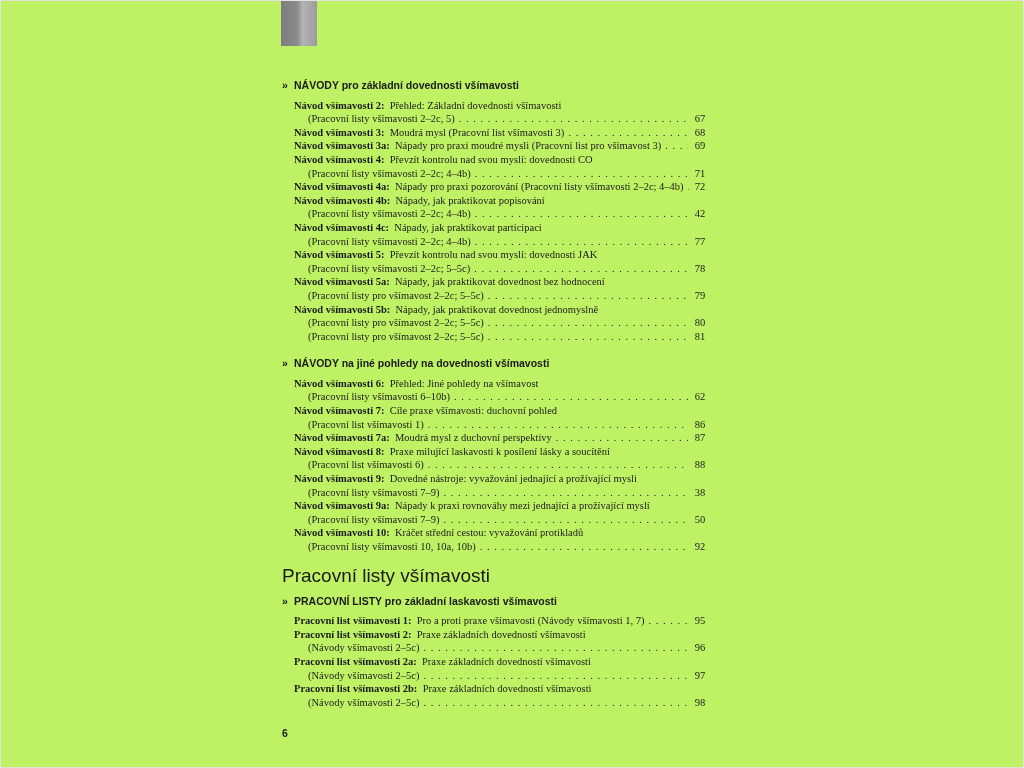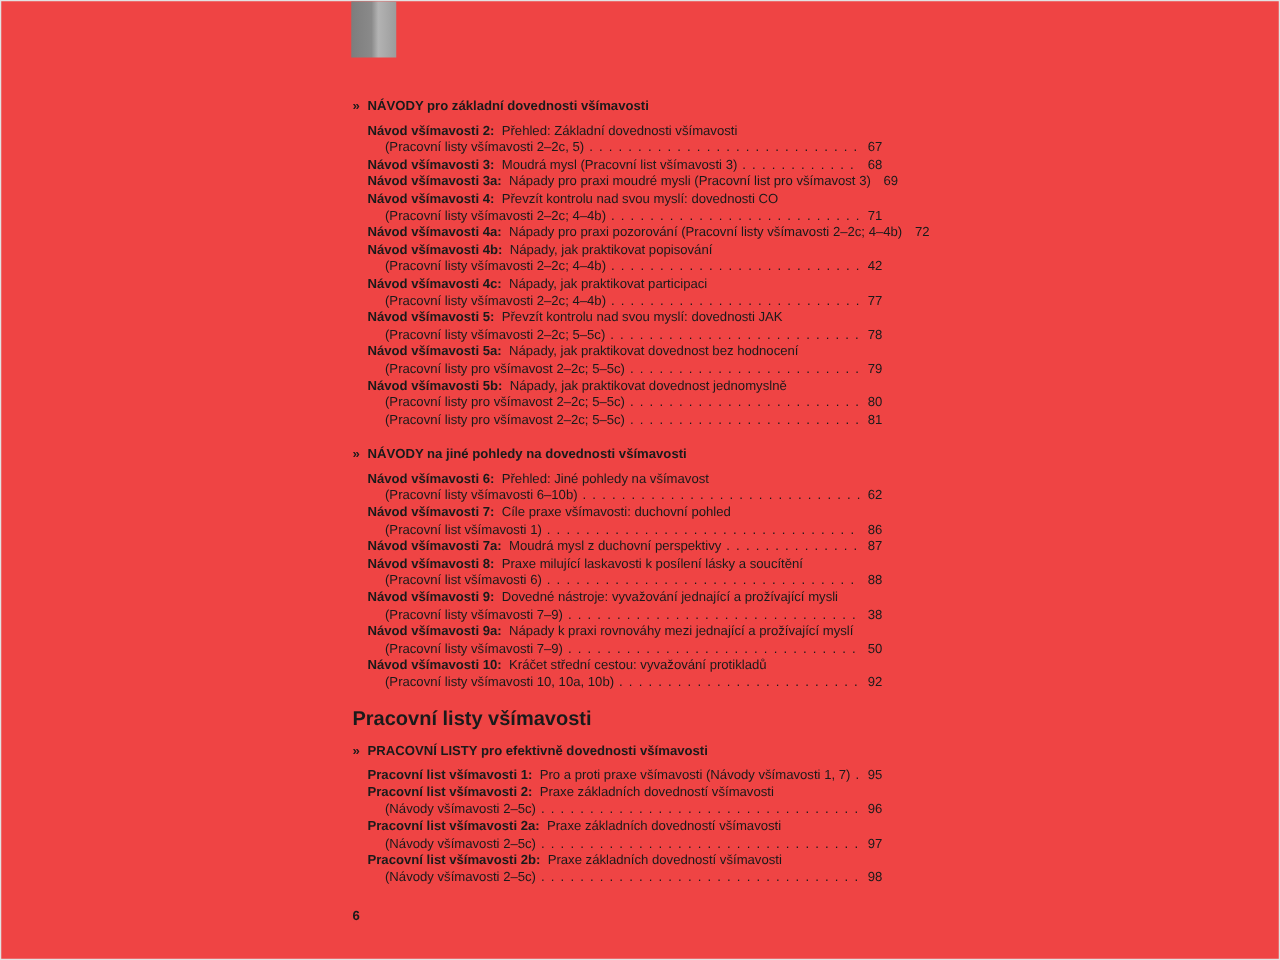--- a/index.html
+++ b/index.html
@@ -1,44 +1,44 @@
 <!DOCTYPE html>
 <html><head>
 <meta charset="utf-8">
 <style>
   * { margin:0; padding:0; box-sizing:border-box; }
   html,body { width:1024px; height:768px; background:#fafafa; }
   body { font-family:"Liberation Sans", sans-serif; color:#1a1a1a; }
   .page {
     position:relative; width:1024px; height:768px;
-    background:#ef4444; border:1px solid #e2e2e2; overflow:hidden;
+    background:#bef264; border:1px solid #e2e2e2; overflow:hidden;
   }
   .tab-deco {
     position:absolute; left:280px; top:0; width:36px; height:45px;
     background:linear-gradient(to right, #7d7d7d 0%, #8a8a8a 45%, #b3b3b3 60%, #9c9c9c 100%);
   }
   .toc {
     position:absolute; left:281px; top:78px; width:426px;
     font-size:10.5px; line-height:13.6px;
   }
   .sec-header { font-weight:bold; margin-bottom:6px; white-space:nowrap; }
   .sec-header .marker { display:inline-block; width:12px; }
   .toc-section { margin-bottom:14px; }
   .entries { margin-left:12px; }
-  .toc-line { display:flex; align-items:baseline; white-space:nowrap; }
+  .toc-line { display:flex; align-items:baseline; white-space:nowrap;font-family:Liberation Serif, serif; }
   .toc-line.indent { padding-left:14px; }
   .toc-line .txt { white-space:nowrap; }
   .toc-line .lbl { font-weight:bold; }
   .toc-line .dots {
     flex:1; overflow:hidden; white-space:nowrap;
     margin:0 4px; letter-spacing:1px; color:#1a1a1a;
   }
   .toc-line .pg { min-width:16px; text-align:center; }
   .main-heading {
-    font-weight:bold; font-size:16px; line-height:16px;
+    font-weight:normal; font-size:19px; line-height:16px;
     margin:8px 0 11px 0;
   }
   .footer-page-number {
     position:absolute; left:281px; top:726px;
     font-size:10.5px; font-weight:bold;
   }
 </style>
 </head>
 <body>
 
@@ -215,21 +215,21 @@
             <div class="toc-line indent">
               <span class="txt">(Pracovní listy všímavosti 10, 10a, 10b)</span>
               <span class="dots"> . . . . . . . . . . . . . . . . . . . . . . . . . . . . . . . . . . . . . . . . . . . . . . . . . . . . . . . . . . . . . . . . . . . . . . . . . . . . . . . . . . . . . . . . . . . . . . . . . . . . . . . . . . . . . . . . . . . . . . . . . . . . . . . . . . . . . . . . . . . . . . . . . . . . . .</span>
               <span class="pg">92</span>
             </div>
           </div>
         </div>
       </div>
       <div class="main-heading">Pracovní listy všímavosti</div>
       <div class="toc-section">
-        <div class="sec-header"><span class="marker">»</span><span class="sec-title">PRACOVNÍ LISTY pro efektivně dovednosti všímavosti</span></div>
+        <div class="sec-header"><span class="marker">»</span><span class="sec-title">PRACOVNÍ LISTY pro základní laskavosti všímavosti</span></div>
         <div class="entries">
           <div class="entry">
             <div class="toc-line">
               <span class="txt"><span class="lbl">Pracovní list všímavosti 1:&nbsp; </span>Pro a proti praxe všímavosti (Návody všímavosti 1, 7)</span>
               <span class="dots"> . . . . . . . . . . . . . . . . . . . . . . . . . . . . . . . . . . . . . . . . . . . . . . . . . . . . . . . . . . . . . . . . . . . . . . . . . . . . . . . . . . . . . . . . . . . . . . . . . . . . . . . . . . . . . . . . . . . . . . . . . . . . . . . . . . . . . . . . . . . . . . . . . . . . . .</span>
               <span class="pg">95</span>
             </div>
           </div>
           <div class="entry">
             <div class="toc-line">

